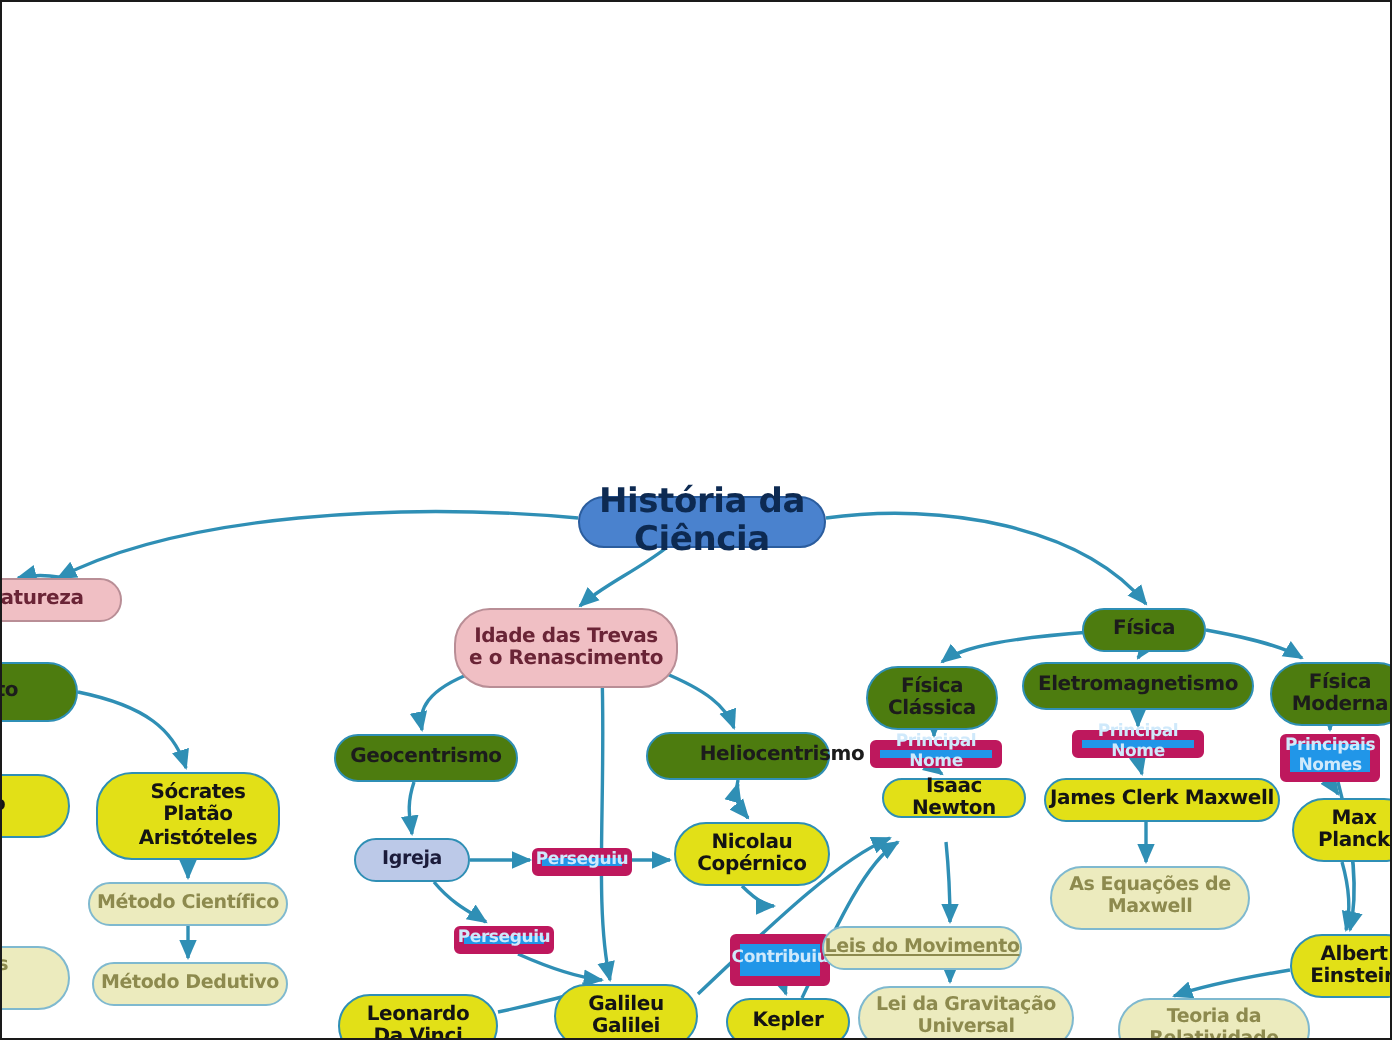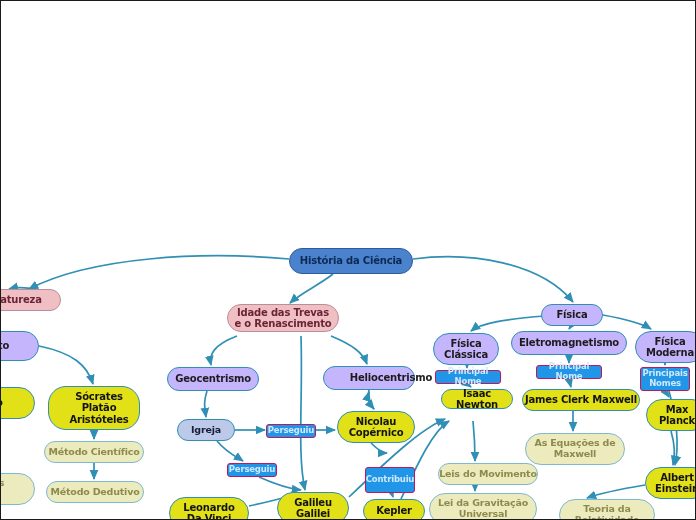--- a/index.html
+++ b/index.html
@@ -20,29 +20,29 @@
     text-align:center;
     border:1.3px solid #2f8fb5;
     border-radius:18px;
     font-weight:bold;
     line-height:1.12;
     letter-spacing:-0.2px;
     white-space:pre-line;
   }
   .n-root{
     background:#4a82ce;border-color:#2b5d9e;color:#0d2a52;
-    font-size:10px;border-radius:16px;
+    font-size:17px;border-radius:16px;
   }
   .n-pink{background:#f0bfc4;border-color:#b98e96;color:#6a2436;font-size:10px;}
-  .n-orange{background:#c4b5fd;border-color:#2f8fb5;color:#1c1c1c;font-size:10px;}
+  .n-orange{background:#4d7c0f;border-color:#2f8fb5;color:#1c1c1c;font-size:10px;}
   .n-yellow{background:#e2e017;border-color:#2f8fb5;color:#141414;font-size:10px;}
   .n-cream{background:#ecebbe;border-color:#7fb9cf;color:#8d8a4e;font-size:9.5px;}
   .n-periwinkle{background:#bcc9e8;border-color:#2f8fb5;color:#1b1b3a;font-size:9.5px;}
   .n-label{
-    background:#2196e8;border:1px solid #be185d;border-radius:3px;
+    background:#2196e8;border:5px solid #be185d;border-radius:3px;
     color:#cfe9fb;font-size:8.5px;font-weight:bold;padding:2px 4px;
   }
 </style>
 </head>
 <body>
 
 <div id="canvas">
 
   <svg id="edges" viewBox="0 0 696 520" xmlns="http://www.w3.org/2000/svg">
     <defs>
@@ -117,21 +117,21 @@
       <path d="M572,410 C572,420 572,426 572,430"></path>
 
       <path d="M644,484 C620,488 600,492 586,497"></path>
     </g>
   </svg>
 
   <div id="nodes-layer">
       <div class="node n-root" style="left: 288px; top: 247px; width: 124px; height: 26px;">História da Ciência</div>
       <div class="node n-pink" style="left: -38px; top: 288px; width: 98px; height: 22px;">a Natureza</div>
       <div class="node n-orange" style="left: -40px; top: 330px; width: 78px; height: 30px;">nto</div>
-      <div class="node n-pink" style="left: 226px; top: 303px; width: 112px; height: 28px; text-align: center;">Idade das Trevas
+      <div class="node n-pink" style="left: 226px; top: 303px; width: 112px; height: 40px; text-align: center;">Idade das Trevas
 e o Renascimento</div>
       <div class="node n-orange" style="left: 540px; top: 303px; width: 62px; height: 22px;">Física</div>
       <div class="node n-orange" style="left: 166px; top: 366px; width: 92px; height: 24px;">Geocentrismo</div>
       <div class="node n-orange" style="left: 322px; top: 365px; width: 92px; height: 24px; padding-left: 44px;">Heliocentrismo</div>
       <div class="node n-orange" style="left: 432px; top: 332px; width: 66px; height: 32px;">Física
 Clássica</div>
       <div class="node n-orange" style="left: 510px; top: 330px; width: 116px; height: 24px;">Eletromagnetismo</div>
       <div class="node n-orange" style="left: 634px; top: 330px; width: 70px; height: 32px;">Física
 Moderna</div>
       <div class="node n-yellow" style="left: 47px; top: 385px; width: 92px; height: 44px; padding-left: 10px;">Sócrates
@@ -150,21 +150,21 @@
       <div class="node n-yellow" style="left: 521px; top: 388px; width: 118px; height: 22px;">James Clerk Maxwell</div>
       <div class="node n-yellow" style="left: 645px; top: 398px; width: 62px; height: 32px;">Max
 Planck</div>
       <div class="node n-label" style="left: 265px; top: 423px; width: 50px; height: 14px;">Perseguiu</div>
       <div class="node n-label" style="left: 226px; top: 462px; width: 50px; height: 14px;">Perseguiu</div>
       <div class="node n-label" style="left: 364px; top: 466px; width: 50px; height: 26px;">Contribuiu</div>
       <div class="node n-cream" style="left: 43px; top: 440px; width: 100px; height: 22px;">Método Científico</div>
       <div class="node n-cream" style="left: 45px; top: 480px; width: 98px; height: 22px;">Método Dedutivo</div>
       <div class="node n-cream" style="left: 524px; top: 432px; width: 100px; height: 32px;">As Equações de
 Maxwell</div>
-      <div class="node n-cream" style="left: 437px; top: 462px; width: 100px; height: 22px;">Leis do Movimento</div>
+      <div class="node n-cream" style="left: 410px; top: 462px; width: 100px; height: 22px; text-decoration: underline;">Leis do Movimento</div>
       <div class="node n-cream" style="left: -44px; top: 472px; width: 78px; height: 32px;">res
 o</div>
       <div class="node n-yellow" style="left: 644px; top: 466px; width: 64px; height: 32px;">Albert
 Einstein</div>
       <div class="node n-yellow" style="left: 168px; top: 496px; width: 80px; height: 32px;">Leonardo
 Da Vinci</div>
       <div class="node n-yellow" style="left: 276px; top: 491px; width: 72px; height: 32px;">Galileu
 Galilei</div>
       <div class="node n-yellow" style="left: 362px; top: 498px; width: 62px; height: 24px;">Kepler</div>
       <div class="node n-cream" style="left: 428px; top: 492px; width: 108px; height: 32px;">Lei da Gravitação

